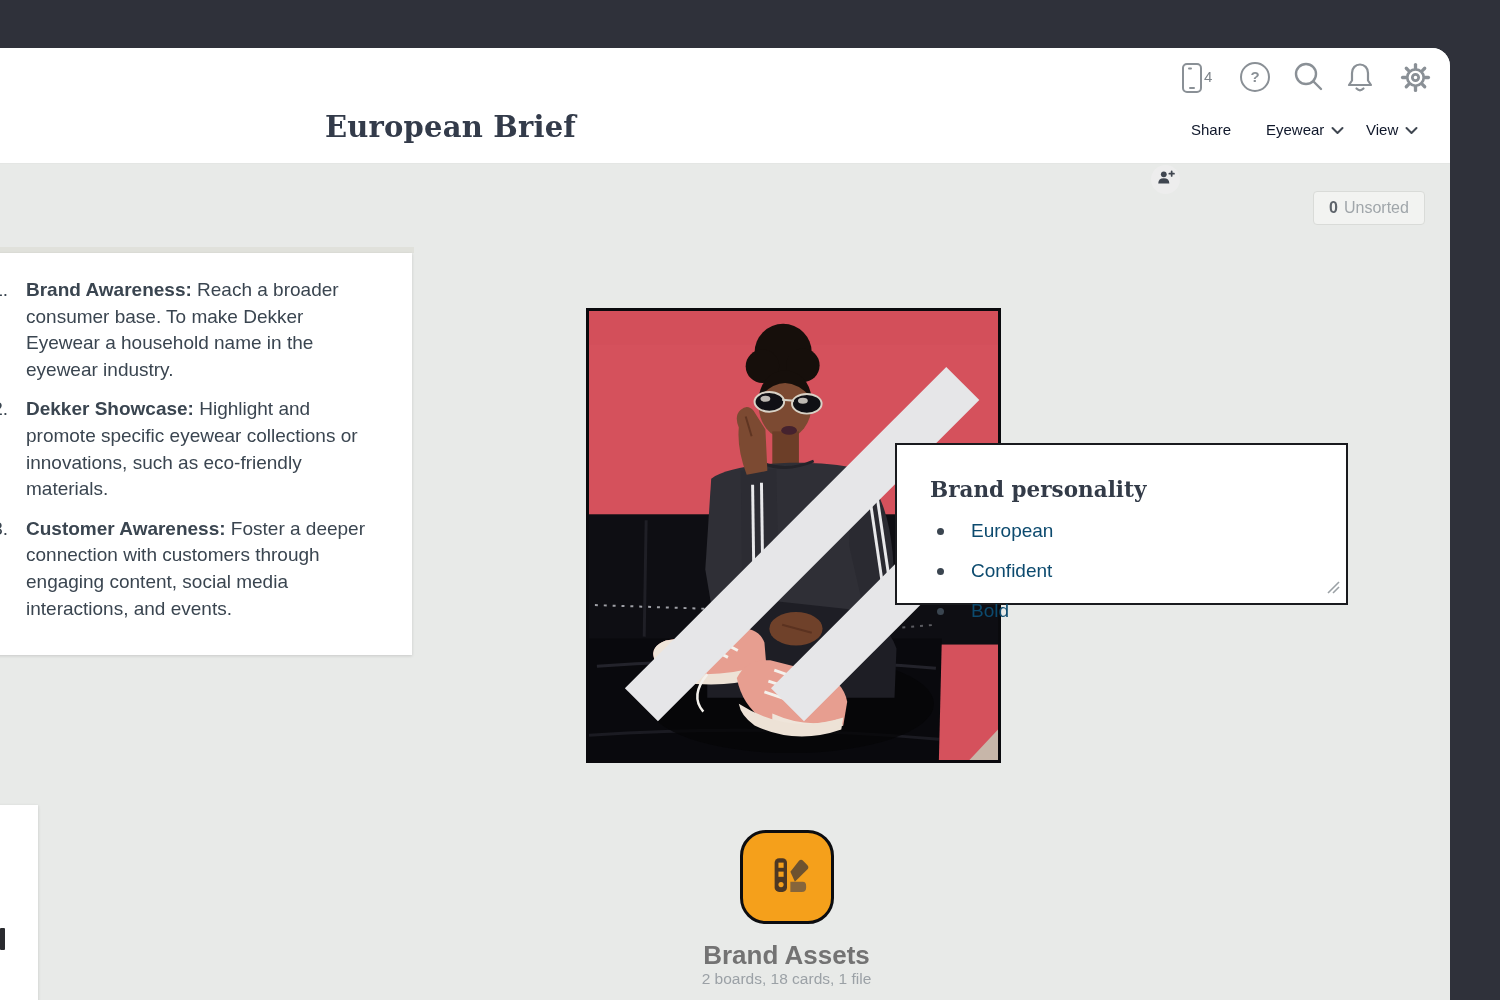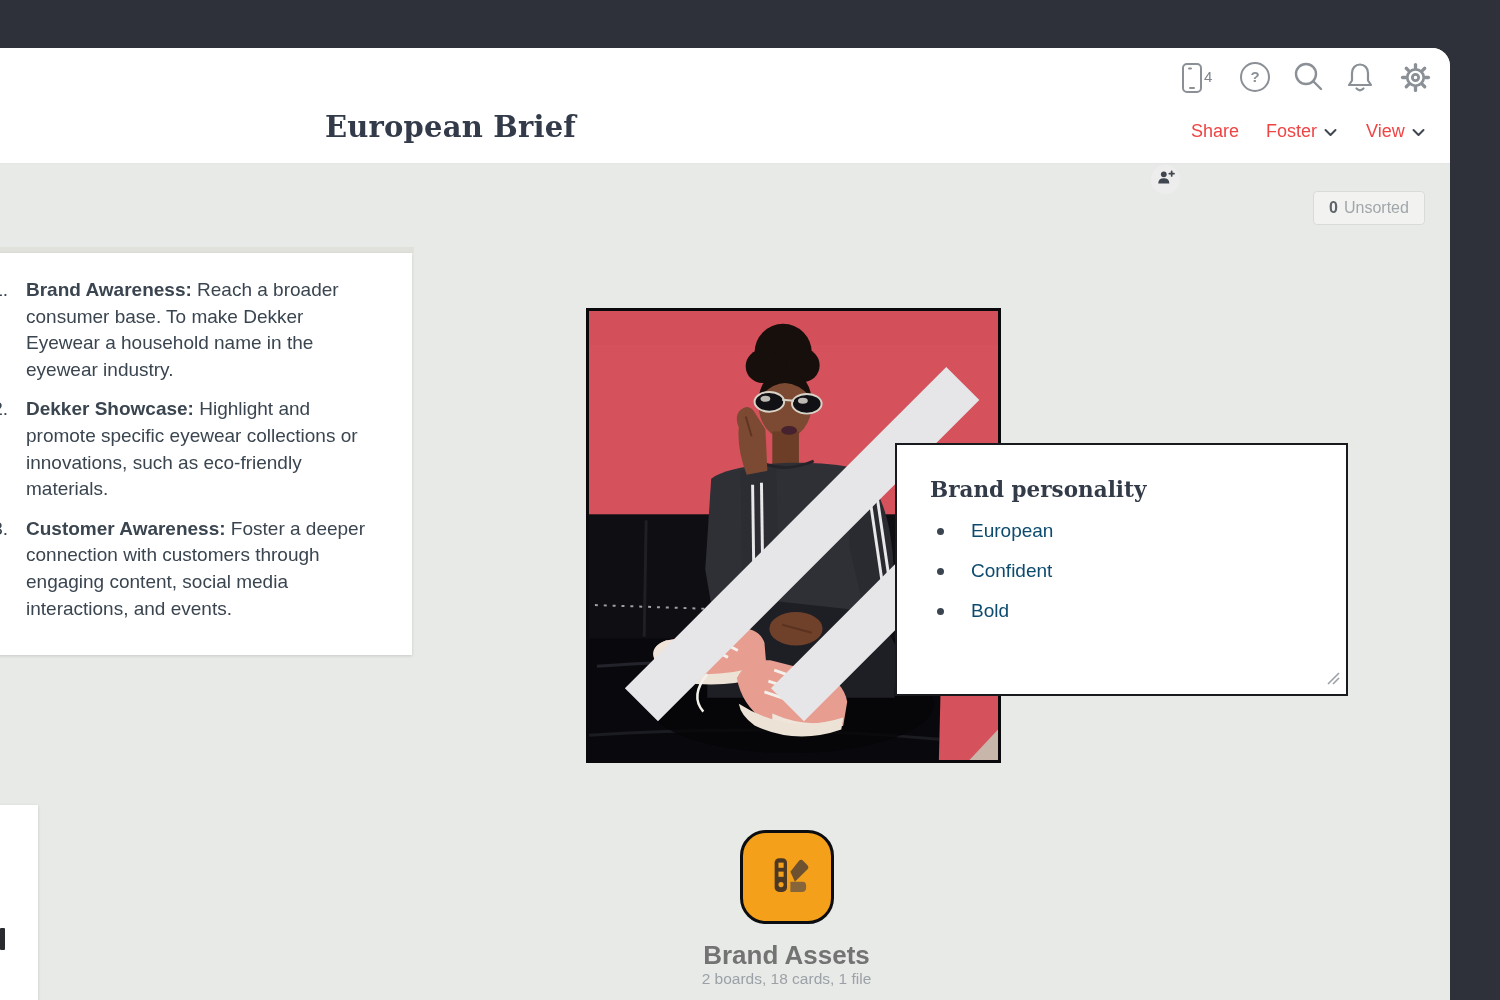--- a/index.html
+++ b/index.html
@@ -22,21 +22,21 @@
     position:absolute;left:325px;top:62px;
     font-family:"DejaVu Serif", serif;font-weight:700;font-size:29px;
     color:#333B4A;letter-spacing:.2px;white-space:nowrap;cursor:text;
   }
   .hicon{position:absolute;display:flex;align-items:center;justify-content:center;cursor:pointer;}
   .hicon svg{display:block;}
   .board-count{
     position:absolute;left:1204px;top:20px;font-size:15px;color:#7E858B;
   }
   .menu-item{
-    position:absolute;top:73px;font-size:18px;color:#ef4444;
+    position:absolute;top:73px;font-size:15px;color:#0f172a;
     display:flex;align-items:center;gap:7px;cursor:pointer;white-space:nowrap;
   }
   .avatar-circle{
     position:absolute;left:1151px;top:117px;width:29px;height:29px;border-radius:50%;
     background:#EDEDED;display:flex;align-items:center;justify-content:center;cursor:pointer;
   }
   
   .unsorted-badge{
     position:absolute;left:1313px;top:143px;width:112px;height:34px;
     background:#F2F3F1;border:1px solid #D9DBD8;border-radius:4px;
@@ -57,21 +57,21 @@
   .goal-num{width:48px;text-align:right;flex:0 0 48px;}
   .goal-text{margin-left:18px;width:345px;}
   .goal-text b{font-weight:700;}
   .photo-card{
     position:absolute;left:586px;top:260px;width:415px;height:455px;
     border:3px solid #0A0A0D;box-sizing:border-box;background:#D5515C;z-index:1;cursor:grab;
   }
   .photo-card svg{display:block;width:409px;height:449px;}
   .photo-resize{position:absolute;right:6px;bottom:6px;z-index:2;cursor:nwse-resize;}
   .personality-card{
-    position:absolute;left:895px;top:395px;width:453px;height:253px;
+    position:absolute;left:895px;top:395px;width:453px;height:162px;
     background:#FFFFFF;border:2px solid #191A1E;box-sizing:border-box;z-index:5;cursor:grab;
   }
   .personality-title{
     position:absolute;left:33px;top:32px;
     font-family:"DejaVu Serif", serif;font-weight:700;font-size:21.5px;color:#333B48;
   }
   .personality-list{position:absolute;left:33px;top:66px;margin:0;padding:0;list-style:none;}
   .personality-list li{
     height:40px;display:flex;align-items:center;font-size:19px;color:#0c4a6e;
   }
@@ -167,21 +167,21 @@
             <line x1="15.5" y1="5.5" x2="21" y2="5.5"></line>
               <line x1="18.25" y1="2.8" x2="18.25" y2="8.2"></line>
           </g>
         </svg>
       </span>
     </div>
     <div class="menu-item" style="left:1191px;">
       <span>Share</span>
     </div>
     <div class="menu-item" style="left:1266px;">
-      <span>Foster</span>
+      <span>Eyewear</span>
       <span>
         <svg width="13" height="9" viewBox="0 0 13 9" fill="none" stroke="#3F4650" stroke-width="2" stroke-linecap="round" stroke-linejoin="round">
             <polyline points="1.5,2 6.5,7 11.5,2"></polyline>
           </svg>
       </span>
     </div>
     <div class="menu-item" style="left:1366px;">
       <span>View</span>
       <span>
         <svg width="13" height="9" viewBox="0 0 13 9" fill="none" stroke="#3F4650" stroke-width="2" stroke-linecap="round" stroke-linejoin="round">

